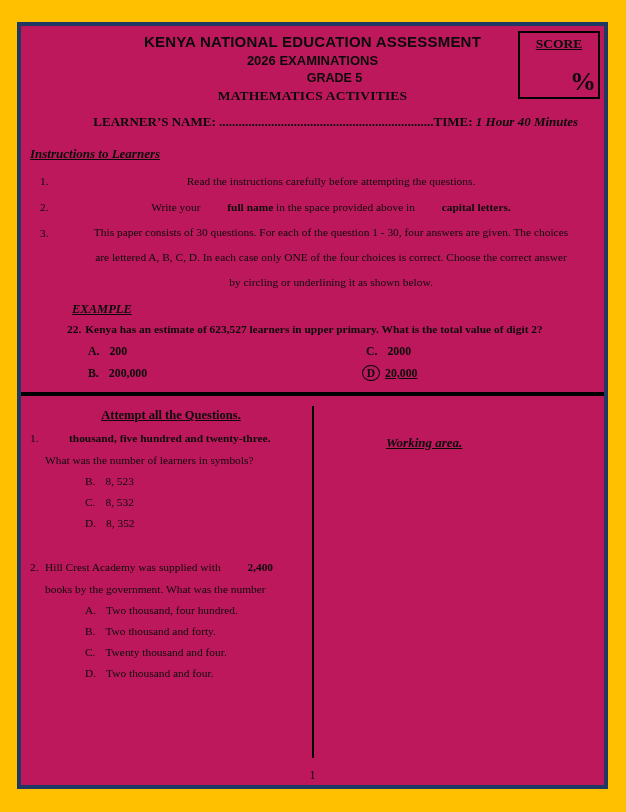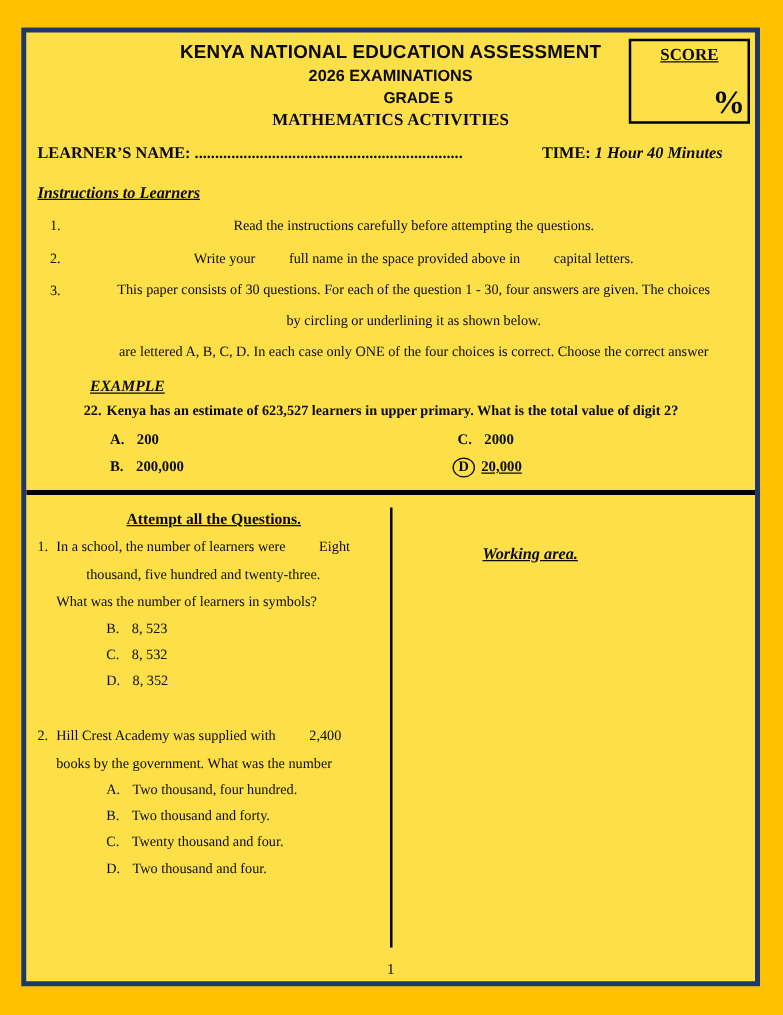--- a/index.html
+++ b/index.html
@@ -8,49 +8,49 @@
     background:#FFC000;
     font-family:"Liberation Serif", serif;
     color:#0a0a0a;
     position:relative;
     overflow:hidden;
   }
   .frame {
     position:absolute; left:17px; top:22px;
     width:591px; height:767px;
     border:4px solid #1F3864;
-    background:#fde047;
+    background:#be185d;
     overflow:hidden;
   }
   
   .header { padding-top:6px; text-align:center; }
   .title {
     font-family:"Liberation Sans", sans-serif;
     font-weight:bold; font-size:15px; line-height:20px; letter-spacing:.2px;
   }
   .sub1 { font-family:"Liberation Sans", sans-serif; font-weight:bold; font-size:13px; line-height:18px; }
   .sub2 { font-family:"Liberation Sans", sans-serif; font-weight:bold; font-size:12.5px; line-height:16px;padding-left:44px; }
   .sub3 { font-weight:bold; font-size:13.5px; line-height:19px; letter-spacing:.2px; }
   .score-box {
     position:absolute; top:5px; right:4px;
-    width:97px; height:68px;
+    width:82px; height:68px;
     border:2px solid #000;
   }
   .score-label {
     display:block; text-align:center; margin-top:3px;
     font-weight:bold; font-size:13.5px; text-decoration:underline;
   }
   .score-unit {
     position:absolute; right:2px; bottom:0px;
     font-weight:bold; font-size:26px; line-height:30px;
   }
   
   .name-row {
     margin-top:8px; padding:0 26px 0 9px;
-    display:flex; justify-content:space-between;
+    display:flex; justify-content:flex-end;
     font-weight:bold; font-size:13px; line-height:18px; white-space:nowrap;
   }
   .time-value { font-style:italic; }
   
   .ins-heading {
     margin-top:13px; padding-left:9px;
     font-weight:bold; font-style:italic; font-size:13px; line-height:20px;
     text-decoration:underline;
   }
   .ins-list { margin-top:4px; padding-left:19px; font-size:11.4px; }
@@ -103,21 +103,21 @@
   .q-options { margin-left:55px; line-height:21px; white-space:nowrap; }
   .working-label {
     margin-top:37px; margin-left:74px; display:inline-block;
     font-weight:bold; font-style:italic; font-size:13px; line-height:20px;
     text-decoration:underline;
   }
   .page-number {
     position:absolute; left:0; right:0; bottom:3px;
     text-align:center; font-size:12px; line-height:15px;
   }
-  b { font-weight:normal;padding-left:24px; }
+  b { font-weight:bold;padding-left:24px; }
 </style>
 </head>
 <body>
 
 <div class="frame">
 
   <div class="header">
     <div class="title">KENYA NATIONAL EDUCATION ASSESSMENT</div>
     <div class="sub1">2026 EXAMINATIONS</div>
     <div class="sub2">GRADE 5</div>
@@ -145,22 +145,22 @@
     <div class="ins-item">
       <span class="ins-num">2.</span>
       <div class="ins-lines">
         <div class="t-line"><span>Write your </span><b>full name</b><span> in the space provided above in </span><b>capital letters.</b></div>
       </div>
     </div>
     <div class="ins-item multi">
       <span class="ins-num">3.</span>
       <div class="ins-lines">
         <div class="t-line"><span>This paper consists of 30 questions. For each of the question 1 - 30, four answers are given. The choices</span></div>
+        <div class="t-line"><span>are lettered A, B, C, D. In each case only ONE of the four choices is correct. Choose the correct answer</span></div>
         <div class="t-line"><span>by circling or underlining it as shown below.</span></div>
-        <div class="t-line"><span>are lettered A, B, C, D. In each case only ONE of the four choices is correct. Choose the correct answer</span></div>
       </div>
     </div>
   </div>
 
   <div class="ex-heading">EXAMPLE</div>
   <div class="ex-question">
     <span class="q22-num">22.</span><span>Kenya has an estimate of 623,527 learners in upper primary. What is the total value of digit 2?</span>
   </div>
   <div class="ex-options">
     <div class="ex-opt"><span class="opt-letter">A.</span><span>200</span></div>
@@ -174,21 +174,20 @@
   <div class="columns">
     <div class="vdivider"></div>
 
     <div class="col-left">
       <div class="attempt-heading">Attempt all the Questions.</div>
 
       <div class="question q1">
         <div class="q-row">
           <span class="q-num">1.</span>
           <div class="q-lines">
-            <div class="t-line"><span>In a school, the number of learners were </span><b>Eight</b></div>
             <div class="t-line"><b>thousand, five hundred and twenty-three.</b></div>
             <div class="t-line"><span>What was the number of learners in symbols?</span></div>
           </div>
         </div>
         <div class="q-options">
           <div><span class="opt-letter">B.</span><span>8, 523</span></div>
           <div><span class="opt-letter">C.</span><span>8, 532</span></div>
           <div><span class="opt-letter">D.</span><span>8, 352</span></div>
         </div>
       </div>

